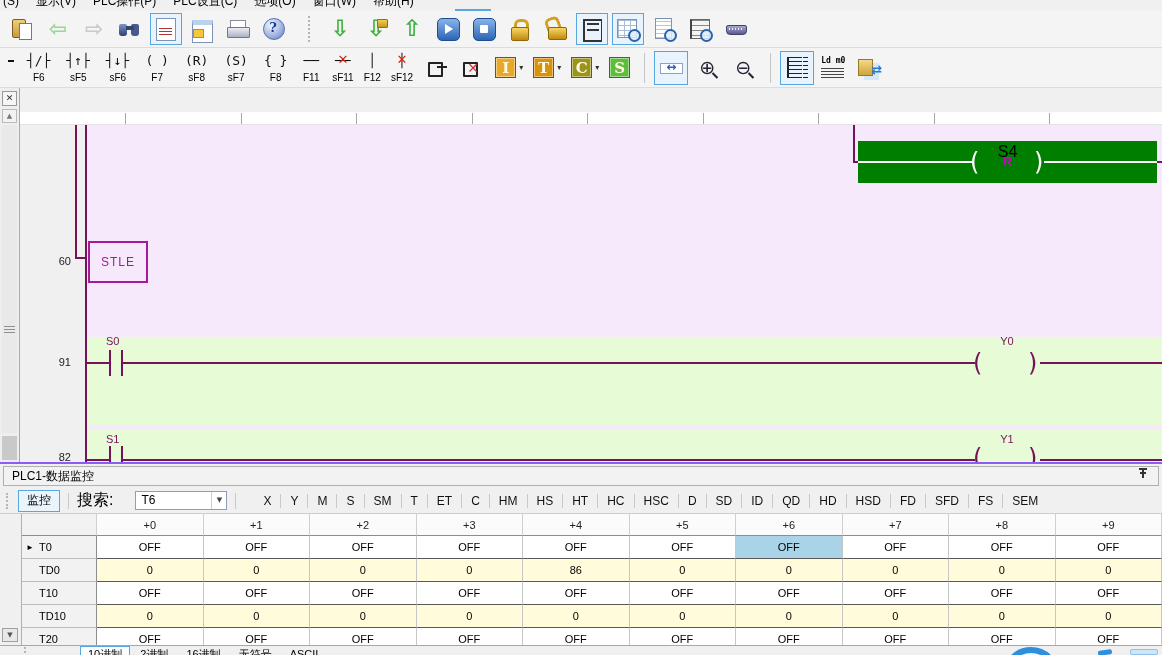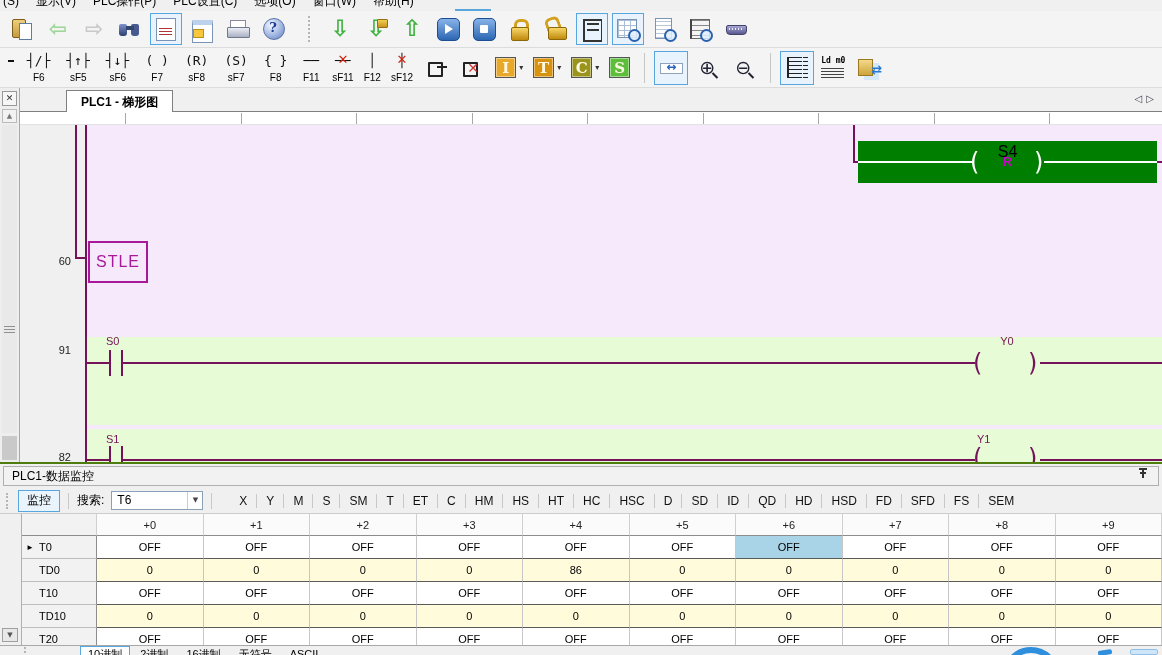--- a/index.html
+++ b/index.html
@@ -116,35 +116,35 @@
   .lladder-label{position:absolute;font-size:11px;color:var(--wire);}
   .cbar{position:absolute;width:2px;height:26px;background:var(--wire);}
   .paren{position:absolute;font:24px/26px "DejaVu Sans",sans-serif;color:var(--wire);}
   .paren.w{color:#fff;}
   .lp::after{content:"(";}
   .rp::after{content:")";}
   .onbox{position:absolute;left:838px;top:29px;width:299px;height:42px;background:var(--on_state);}
   .s4lab{position:absolute;left:0;top:2px;width:100%;text-align:center;font-size:16px;color:#000;}
   .rlet{position:absolute;left:0;top:13px;width:100%;text-align:center;font:bold 13px/16px "Liberation Sans",sans-serif;color:#cc00cc;}
   .stle{position:absolute;left:68px;top:129px;width:60px;height:42px;border:2px solid var(--magenta);
-        display:flex;align-items:center;justify-content:center;font-size:16px;letter-spacing:1px;color:var(--magenta);}
-
-  
-  .panel{position:absolute;left:0;top:462px;width:1162px;height:193px;background:#f0f0f0;border-top:2px solid #4d7c0f;}
+        display:flex;align-items:center;justify-content:center;font-size:12px;letter-spacing:1px;color:var(--magenta);}
+
+  
+  .panel{position:absolute;left:0;top:462px;width:1162px;height:193px;background:#f0f0f0;border-top:2px solid #8b5cf6;}
   .ptitle{position:absolute;left:3px;top:2px;width:1156px;height:20px;border:1px solid #b0b0b0;background:#f2f2f2;
           font-size:12px;line-height:18px;padding-left:8px;}
   .pin{position:absolute;right:14px;top:4px;width:10px;height:12px;}
   .pin::before{content:"";position:absolute;left:1px;top:0;width:8px;height:2px;background:#333;}
   .pin::after{content:"";position:absolute;left:4px;top:0;width:2px;height:10px;background:#333;}
   .pin i{position:absolute;left:2px;top:4px;width:6px;height:2px;background:#333;}
   .ptb{position:absolute;left:0;top:24px;width:1162px;height:26px;border-bottom:1px solid #cccccc;display:flex;align-items:center;padding-left:6px;}
   .pgrip{width:4px;height:16px;border-left:2px dotted #b5b5b5;margin-right:8px;flex:none;}
   .monbtn{border:1px solid var(--accent);background:#eaf4fd;padding:1px 8px 2px 8px;font-size:12px;flex:none;}
   .psep{width:1px;height:16px;background:#c8c8c8;margin:0 8px;flex:none;}
-  .slab{font-size:12px;margin-right:7px;flex:none;}
+  .slab{font-size:16px;margin-right:22px;flex:none;}
   .combo{position:relative;width:92px;height:19px;background:#fff;border:1px solid #8aa0b8;font-size:12px;line-height:17px;padding-left:5px;flex:none;}
   .combo .ca{position:absolute;right:0;top:0;width:15px;height:17px;border-left:1px solid #c4cedc;
              font:7px/17px "DejaVu Sans",sans-serif;text-align:center;color:#444;}
   .combo .ca::after{content:"▼";}
   #regs{display:flex;align-items:center;margin-left:10px;}
   .reg{font-size:12px;padding:2px 9px;color:#111;flex:none;}
   .rsep{width:1px;height:14px;background:#c8c8c8;flex:none;}
   .twrap{position:absolute;left:0;top:50px;width:1162px;height:131px;overflow:hidden;background:#fff;}
   .gutter{position:absolute;left:0;top:0;width:22px;height:131px;background:#f0f0f0;border-right:1px solid #b0b0b0;}
   .gdown{position:absolute;left:2px;bottom:3px;width:16px;height:14px;border:1px solid #a0a0a0;background:#e8e8e8;
@@ -343,24 +343,20 @@
     </div>
 
   <div class="lstrip">
     <div class="xbtn">✕</div>
     <div class="upbtn">▲</div>
     <div class="ltrack"></div>
     <div class="lgrip"></div>
     <div class="lbot"></div>
   </div>
 
-  <div class="tabbar">
-    <div class="doctab">PLC1 - 梯形图</div>
-    <div class="navarrows">◁▷</div>
-  </div>
 
   <div class="ladder">
     <div class="ruler" id="ruler">
         <div class="tick" style="left: 105px;"></div>
         <div class="tick" style="left: 221px;"></div>
         <div class="tick" style="left: 336px;"></div>
         <div class="tick" style="left: 452px;"></div>
         <div class="tick" style="left: 567px;"></div>
         <div class="tick" style="left: 683px;"></div>
         <div class="tick" style="left: 798px;"></div>
@@ -385,40 +381,40 @@
       <div class="wwire" style="left:0;top:20px;width:116px;"></div>
       <div class="wwire" style="left:186px;top:20px;width:113px;"></div>
       <div class="paren w lp" style="left:112px;top:8px;"></div>
       <div class="paren w rp" style="left:176px;top:8px;"></div>
       <div class="rlet">R</div>
     </div>
 
     <div class="rnum" style="top:143px;">60</div>
     <div class="stle">STLE</div>
 
-    <div class="rnum" style="top:232px;">91</div>
+    <div class="rnum" style="top:244px;">91</div>
     <div class="wire" style="left:67px;top:250px;width:22px;height:2px;"></div>
     <div class="cbar" style="left:89px;top:238px;"></div>
     <div class="cbar" style="left:101px;top:238px;"></div>
     <div class="lladder-label" style="left:86px;top:223px;">S0</div>
     <div class="wire" style="left:103px;top:250px;width:852px;height:2px;"></div>
     <div class="paren lp" style="left:953px;top:238px;"></div>
     <div class="paren rp" style="left:1008px;top:238px;"></div>
     <div class="lladder-label" style="left:957px;top:223px;width:60px;text-align:center;">Y0</div>
     <div class="wire" style="left:1020px;top:250px;width:122px;height:2px;"></div>
 
     <div class="rnum" style="top:339px;">82</div>
     <div class="wire" style="left:67px;top:347px;width:22px;height:2px;"></div>
     <div class="cbar" style="left:89px;top:334px;height:16px;"></div>
     <div class="cbar" style="left:101px;top:334px;height:16px;"></div>
     <div class="lladder-label" style="left:86px;top:321px;">S1</div>
     <div class="wire" style="left:103px;top:347px;width:852px;height:2px;"></div>
     <div class="paren lp" style="left:953px;top:333px;"></div>
     <div class="paren rp" style="left:1008px;top:333px;"></div>
-    <div class="lladder-label" style="left:957px;top:321px;width:60px;">Y1</div>
+    <div class="lladder-label" style="left:957px;top:321px;width:60px;text-align:center;">Y1</div>
     <div class="wire" style="left:1020px;top:347px;width:122px;height:2px;"></div>
   </div>
 
   <div class="panel">
     <div class="ptitle">PLC1-数据监控</div>
     <div class="pin">
         <i></i>
       </div>
 
     <div class="ptb">

